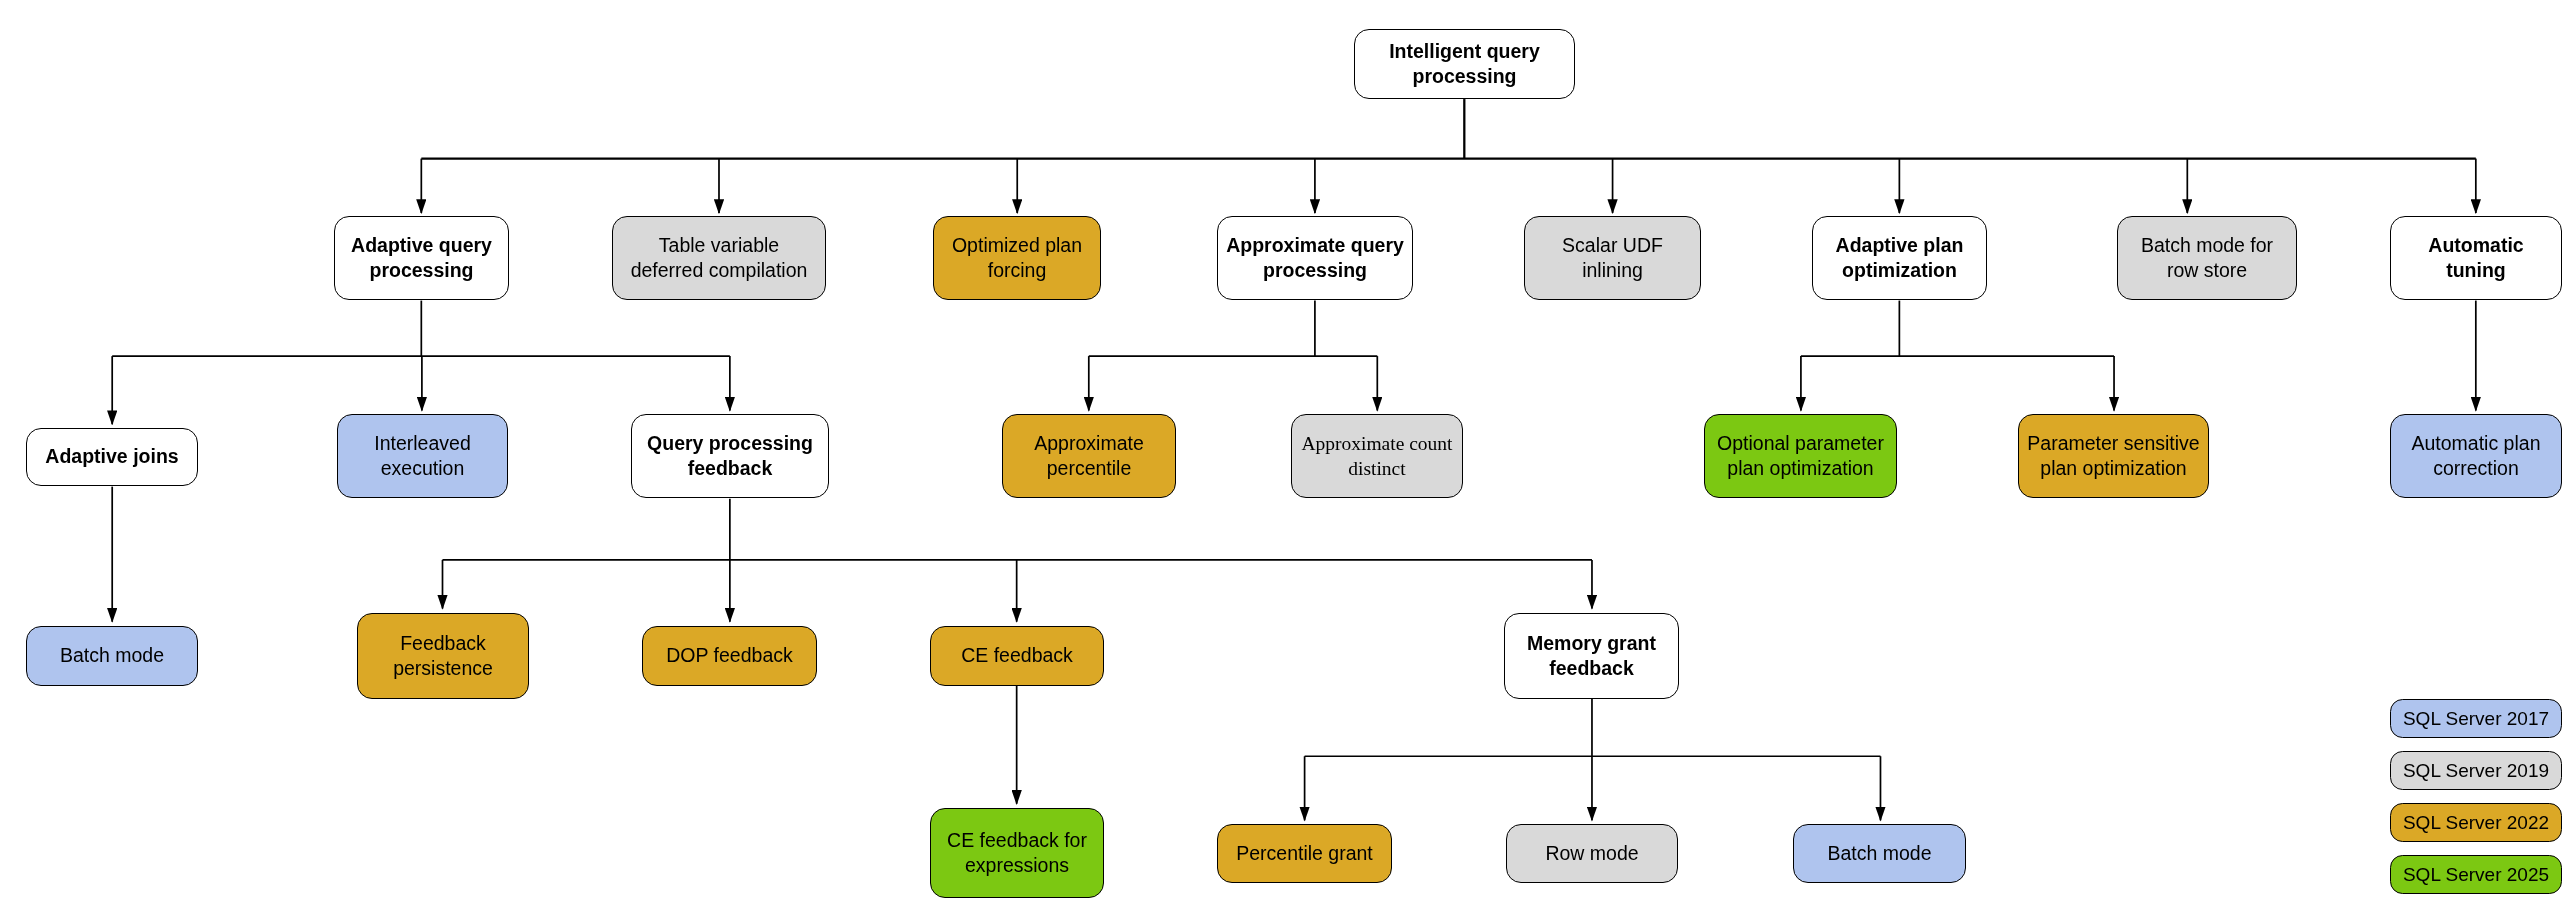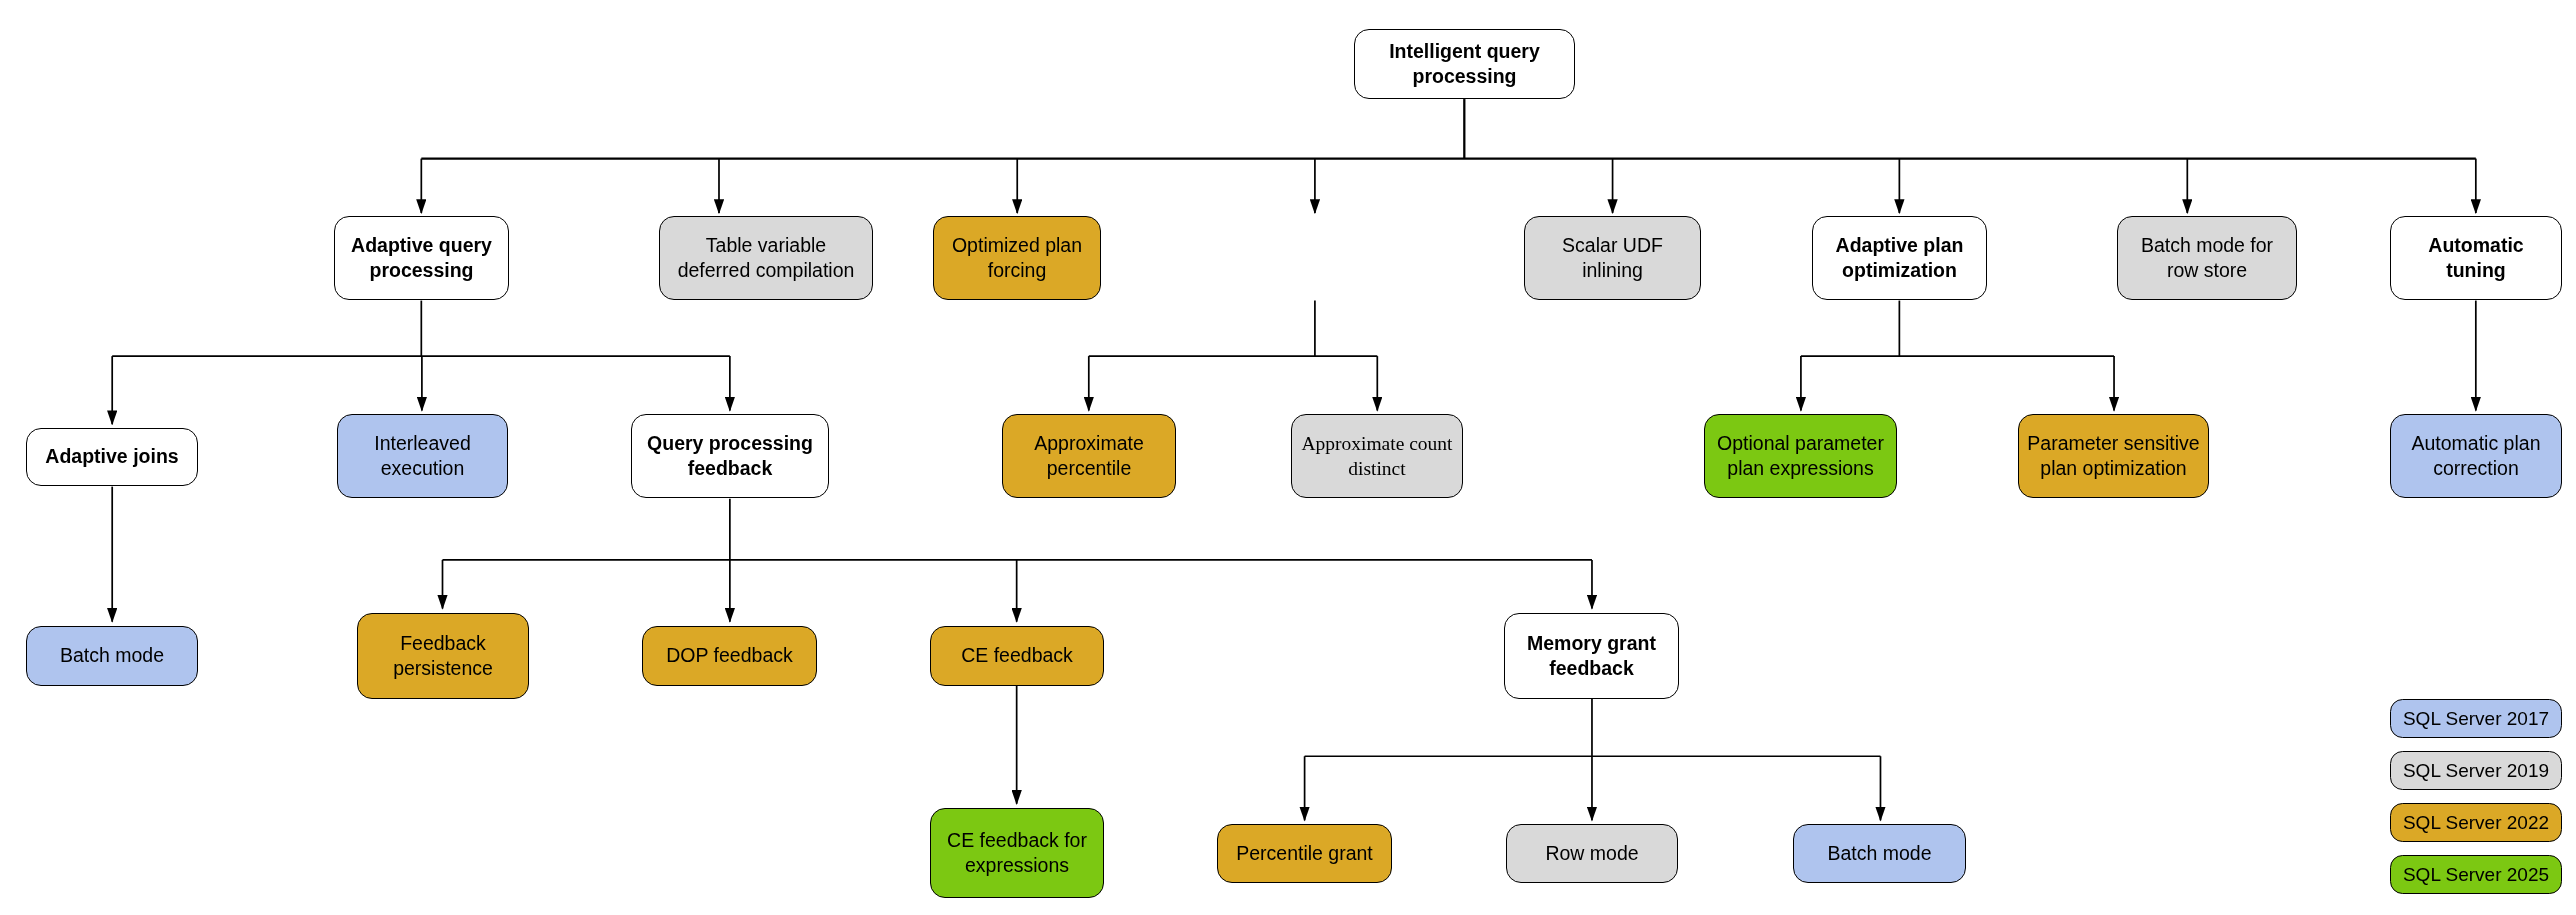--- a/index.html
+++ b/index.html
@@ -101,33 +101,34 @@
       <path d="M2279 1321 H3285"></path>
       <path d="M2279 1321 V1433" marker-end="url(#arrow)"></path>
       <path d="M2781 1321 V1433" marker-end="url(#arrow)"></path>
       <path d="M3285 1321 V1433" marker-end="url(#arrow)"></path>
     </g>
   </svg>
 
   <div class="node category" style="left: 1354px; top: 29px; width: 221px; height: 70px; background-color: rgb(255, 255, 255);">Intelligent query processing</div>
 
   <div class="node category" style="left: 334px; top: 216px; width: 175px; height: 84px; background-color: rgb(255, 255, 255);">Adaptive query processing</div>
-  <div class="node" style="left: 612px; top: 216px; width: 214px; height: 84px; background-color: rgb(217, 217, 217); margin-left: 47px;">Table variable deferred compilation</div>
+  <div class="node" style="left: 612px; top: 216px; width: 214px; height: 84px; background-color: rgb(217, 217, 217);">Table variable deferred compilation</div>
   <div class="node" style="left: 933px; top: 216px; width: 168px; height: 84px; background-color: rgb(219, 168, 38);">Optimized plan forcing</div>
+  <div class="node category" style="left: 1217px; top: 216px; width: 196px; height: 84px; background-color: rgb(255, 255, 255);">Approximate query processing</div>
   <div class="node" style="left: 1524px; top: 216px; width: 177px; height: 84px; background-color: rgb(217, 217, 217);">Scalar UDF inlining</div>
   <div class="node category" style="left: 1812px; top: 216px; width: 175px; height: 84px; background-color: rgb(255, 255, 255);">Adaptive plan optimization</div>
   <div class="node" style="left: 2097px; top: 216px; width: 180px; height: 84px; background-color: rgb(217, 217, 217); margin-left: 20px;">Batch mode for row store</div>
   <div class="node category" style="left: 2390px; top: 216px; width: 172px; height: 84px; background-color: rgb(255, 255, 255);">Automatic tuning</div>
 
   <div class="node category" style="left: 26px; top: 428px; width: 172px; height: 58px; background-color: rgb(255, 255, 255);">Adaptive joins</div>
   <div class="node" style="left: 337px; top: 414px; width: 171px; height: 84px; background-color: rgb(175, 196, 238);">Interleaved execution</div>
   <div class="node category" style="left: 631px; top: 414px; width: 198px; height: 84px; background-color: rgb(255, 255, 255);">Query processing feedback</div>
   <div class="node" style="left: 1002px; top: 414px; width: 174px; height: 84px; background-color: rgb(219, 168, 38);">Approximate percentile</div>
   <div class="node" style="left: 1291px; top: 414px; width: 172px; height: 84px; background-color: rgb(217, 217, 217); font-family: Liberation Serif, serif;">Approximate count distinct</div>
-  <div class="node" style="left: 1704px; top: 414px; width: 193px; height: 84px; background-color: rgb(124, 200, 18);">Optional parameter plan expressions</div>
+  <div class="node" style="left: 1704px; top: 414px; width: 193px; height: 84px; background-color: rgb(124, 200, 18);">Optional parameter plan optimization</div>
   <div class="node" style="left: 2018px; top: 414px; width: 191px; height: 84px; background-color: rgb(219, 168, 38);">Parameter sensitive plan optimization</div>
   <div class="node" style="left: 2390px; top: 414px; width: 172px; height: 84px; background-color: rgb(175, 196, 238);">Automatic plan correction</div>
 
   <div class="node" style="left: 26px; top: 626px; width: 172px; height: 60px; background-color: rgb(175, 196, 238);">Batch mode</div>
   <div class="node" style="left: 357px; top: 613px; width: 172px; height: 86px; background-color: rgb(219, 168, 38);">Feedback persistence</div>
   <div class="node" style="left: 642px; top: 626px; width: 175px; height: 60px; background-color: rgb(219, 168, 38);">DOP feedback</div>
   <div class="node" style="left: 930px; top: 626px; width: 174px; height: 60px; background-color: rgb(219, 168, 38);">CE feedback</div>
   <div class="node category" style="left: 1504px; top: 613px; width: 175px; height: 86px; background-color: rgb(255, 255, 255);">Memory grant feedback</div>
 
   <div class="node" style="left: 930px; top: 808px; width: 174px; height: 90px; background-color: rgb(124, 200, 18);">CE feedback for expressions</div>

